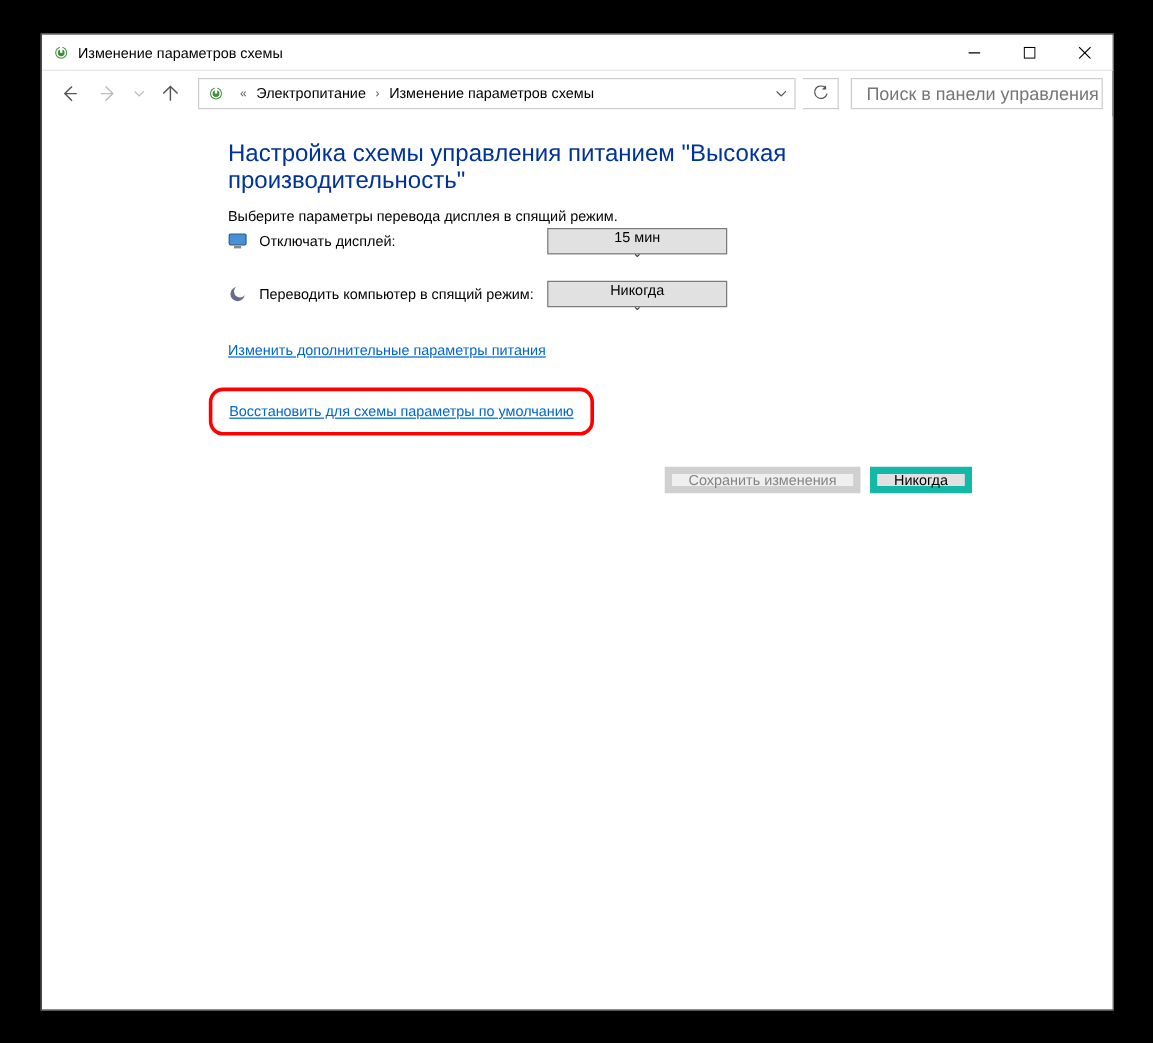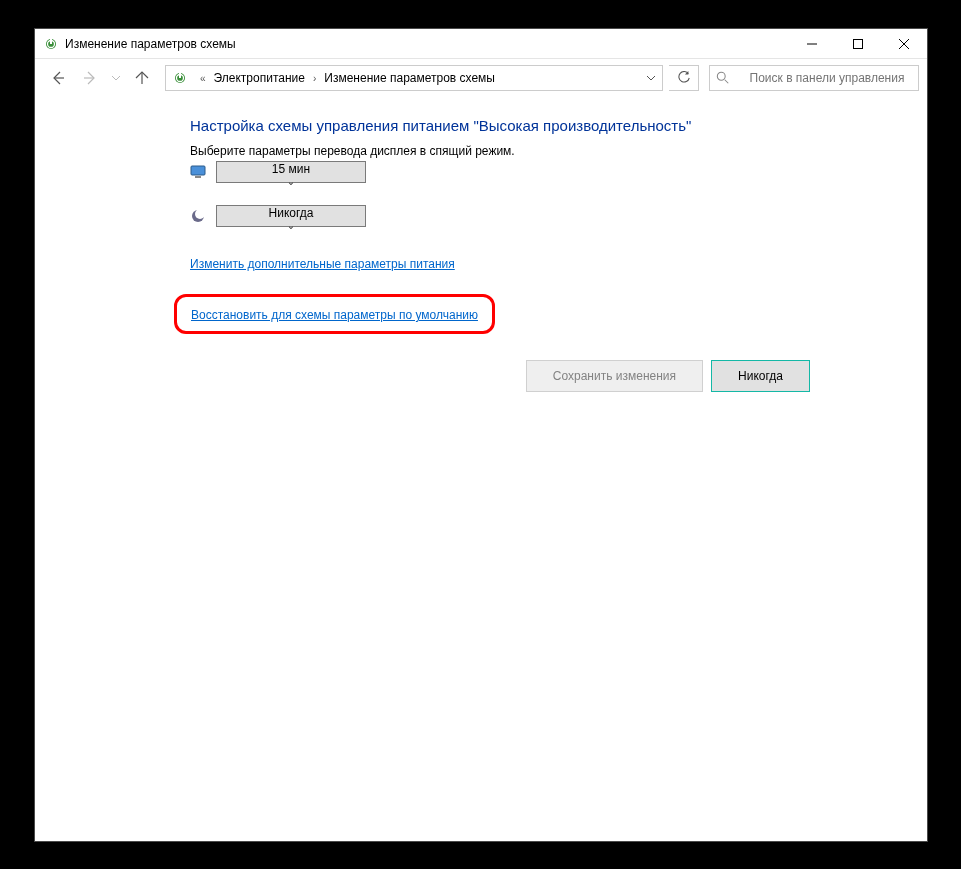--- a/index.html
+++ b/index.html
@@ -19,41 +19,41 @@
   .nav-arrow.disabled { color: #bbb; }
   .addressbar { flex: 1; height: 26px; border: 1px solid #ccc; display: flex; align-items: center; margin: 0 4px 0 6px; }
   .addr-icon { width: 16px; height: 16px; margin: 0 6px; }
   .addr-crumb { font-size: 12px; color: #000; padding: 0 2px; cursor: default; }
   .addr-sep { font-size: 10px; color: #555; padding: 0 6px; }
   .addr-spacer { flex: 1; }
   .addr-dd { width: 22px; height: 100%; display: flex; align-items: center; justify-content: center; color: #555; }
   .refresh-btn { width: 30px; height: 26px; border: 1px solid #ccc; border-left: none; display: flex; align-items: center; justify-content: center; color: #555; margin-right: 8px; }
   .searchbox { width: 210px; height: 26px; border: 1px solid #ccc; display: flex; align-items: center; }
   .searchbox svg { margin: 0 6px; }
-  .searchbox input { border: none; outline: none; font-size: 12px; flex: 1; color: #0f766e; background: transparent; text-align: center; }
+  .searchbox input { border: none; outline: none; font-size: 15px; flex: 1; color: #0f766e; background: transparent; }
 
   
   .content { flex: 1; background: #fff; padding: 20px 0 0 0; overflow: auto; }
   .inner { margin-left: 155px; width: 620px; }
-  .page-title { color: #003399; font-size: 15px; font-weight: 400; margin-bottom: 10px; }
+  .page-title { color: #003399; font-size: 20px; font-weight: 400; margin-bottom: 10px; }
   .page-sub { font-size: 12px; color: #000; }
 
   .setting-row { display: flex; align-items: center; height: 28px; margin-bottom: 16px; }
   .setting-icon { width: 16px; height: 16px; margin-right: 10px; }
   .setting-label { font-size: 12px; color: #000; width: 240px; }
   .setting-select { width: 150px; height: 22px; border: 1px solid #7a7a7a; background: #e1e1e1; display: flex; align-items: center; justify-content: space-between; padding: 0 6px; font-size: 12px; flex-direction: column; }
   .setting-select .chev { font-size: 10px; color: #333; }
 
   .link { color: #0066cc; font-size: 12px; text-decoration: underline; cursor: pointer; display: inline-block; }
   .link-row-1 { margin-top: 24px; margin-bottom: 22px; }
 
   .highlight-box { border: 3px solid #ff0000; border-radius: 12px; padding: 8px 14px; display: inline-block; margin-left: -16px; text-align: center; }
 
   .button-row { display: flex; justify-content: flex-end; gap: 8px; margin-top: 26px; padding-right: 0; width: 620px; }
-  .btn { height: 32px; padding: 0 26px; font-size: 12px; border: 1px solid #14b8a6; background: #e1e1e1; display: flex; align-items: center; justify-content: center; min-width: 76px; }
+  .btn { height: 22px; padding: 0 14px; font-size: 12px; border: 6px solid #14b8a6; background: #e1e1e1; display: flex; align-items: center; justify-content: center; min-width: 76px; }
   .btn.disabled { color: #838383; background: #efefef; border-color: #d0d0d0; }
 </style>
 </head>
 <body>
 
 <div class="frame">
 
   <div class="titlebar">
     <svg class="titlebar-icon" viewBox="0 0 16 16">
       <circle cx="8" cy="8" r="5" fill="#3a8f3a"></circle>
@@ -141,31 +141,33 @@
   <div class="content">
     <div class="inner">
       <div class="page-title">Настройка схемы управления питанием "Высокая производительность"</div>
       <div class="page-sub">Выберите параметры перевода дисплея в спящий режим.</div>
 
       <div class="setting-row">
         <svg class="setting-icon" viewBox="0 0 16 16">
             <rect x="1" y="2" width="14" height="9" rx="1" fill="#4a90d9" stroke="#2a5a8a"></rect>
             <rect x="5" y="12" width="6" height="2" fill="#888"></rect>
           </svg>
+        <span class="setting-label">Отключать дисплей:</span>
         <div class="setting-select">
           <span>15 мин</span>
           <span class="chev">⌄</span>
         </div>
       </div>
 
       <div class="setting-row">
         <svg class="setting-icon" viewBox="0 0 16 16">
             <circle cx="8" cy="8" r="6" fill="#6a6a8a"></circle>
             <circle cx="10" cy="6" r="5" fill="#fff"></circle>
           </svg>
+        <span class="setting-label">Переводить компьютер в спящий режим:</span>
         <div class="setting-select">
           <span>Никогда</span>
           <span class="chev">⌄</span>
         </div>
       </div>
 
       <div class="link-row-1">
         <a class="link">Изменить дополнительные параметры питания</a>
       </div>
 

